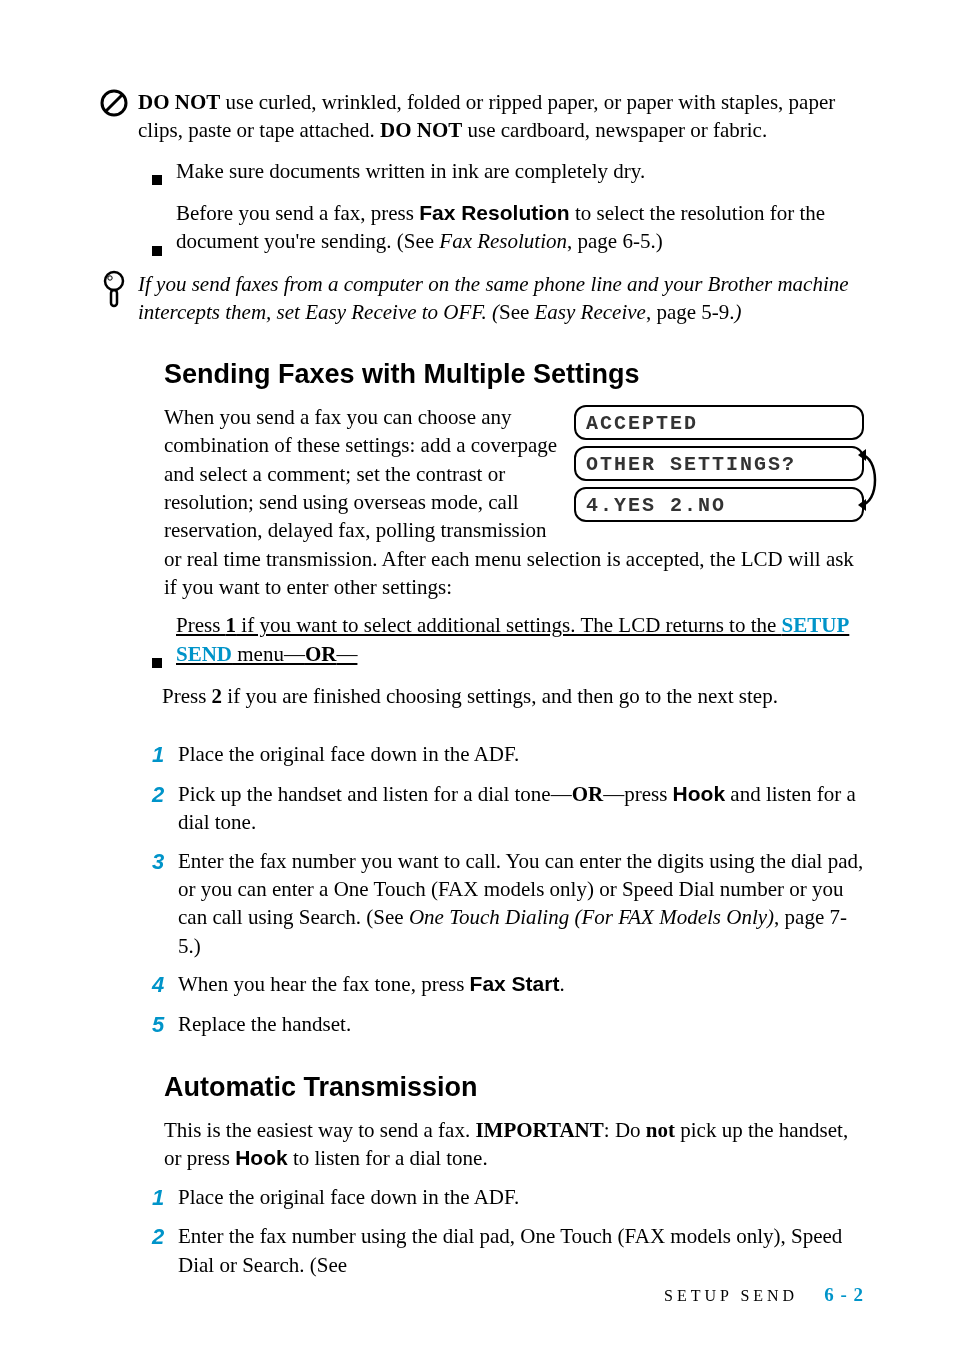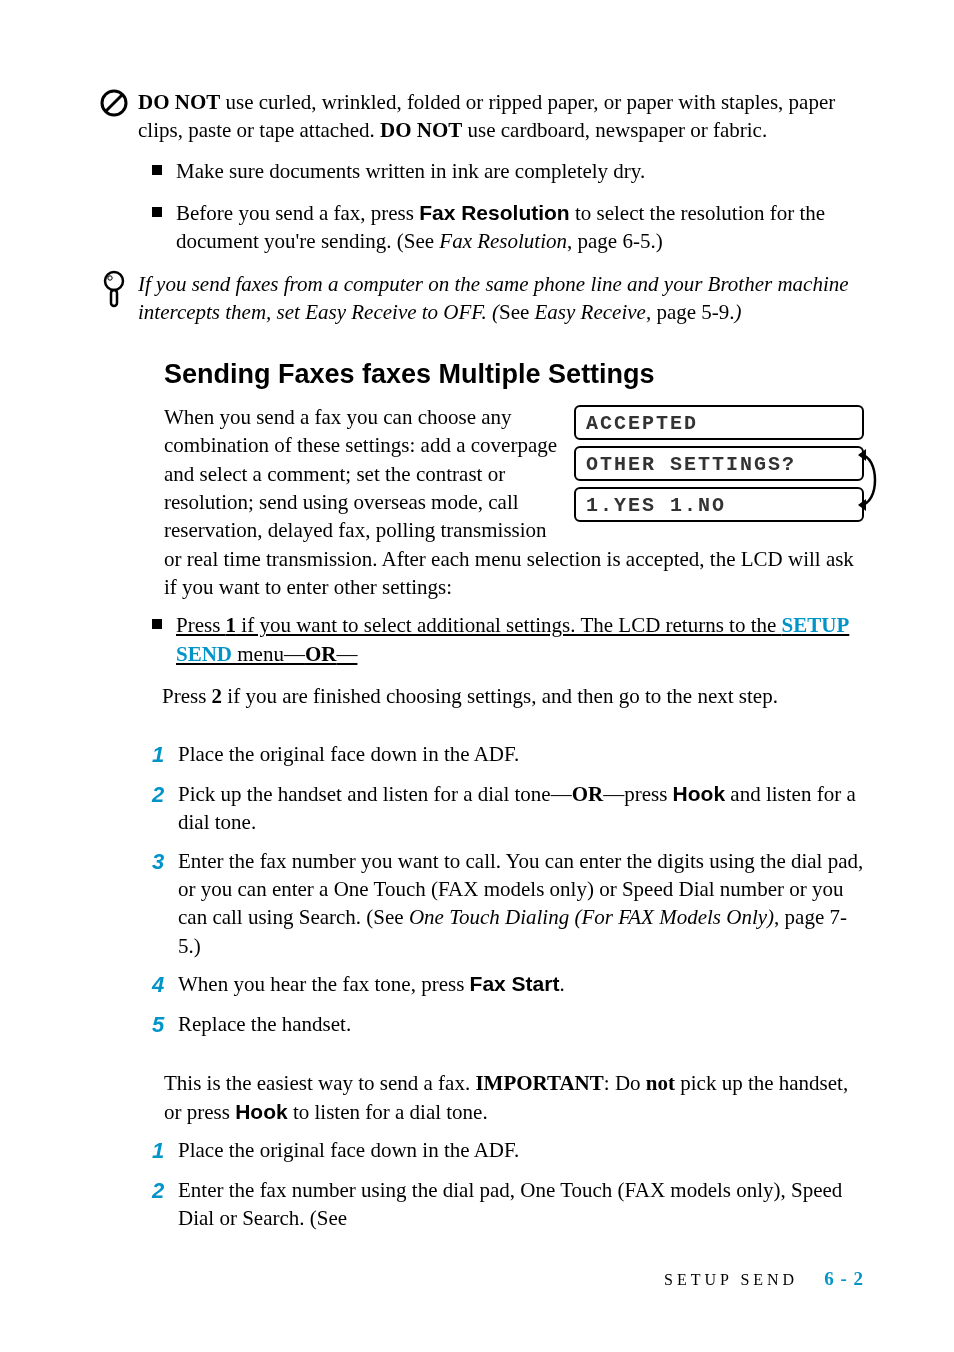--- a/index.html
+++ b/index.html
@@ -14,55 +14,55 @@
     padding: 88px 90px 40px 90px;
     position: relative;
   }
   .row { display: flex; align-items: flex-start; margin-bottom: 8px; }
   .icon-col { width: 48px; flex-shrink: 0; display: flex; justify-content: center; }
   .text-col { flex: 1; }
   .square-bullet {
     width: 10px; height: 10px; background: #000; display: inline-block;
     margin-top: 8px; margin-right: 14px; flex-shrink: 0;
   }
-  .bullet-row { display: flex; align-items: flex-start; margin-left: 62px; margin-bottom: 14px; }
+  .bullet-row { display: flex; align-items: flex-end; margin-left: 62px; margin-bottom: 14px; }
   .bullet-row .text-col { flex: 1; }
   .h2 {
     font-family: Arial, Helvetica, sans-serif;
     font-weight: bold;
     font-size: 27px;
     margin-bottom: 10px;
   }
   .section { margin-left: 74px; margin-top: 30px; }
   .sans-bold { font-family: Arial, Helvetica, sans-serif; font-weight: bold; }
   .accent { color: #0094c9; font-weight: bold; }
   .italic { font-style: italic; }
   .num-list { display: flex; align-items: flex-start; margin-left: 62px; margin-bottom: 10px; }
   .num { font-family: Arial, Helvetica, sans-serif; font-weight: bold; font-style: italic; color: #0094c9; font-size: 22px; width: 26px; flex-shrink: 0; }
   .lcd-group { float: right; margin-left: 12px; margin-top: 2px; width: 290px; position: relative; }
   .lcd {
     border: 2.5px solid #000;
-    border-radius: 6px;
+    border-radius: 12px;
     padding: 3px 10px 1px 10px;
     font-family: "Courier New", monospace;
     letter-spacing: 2px;
     font-size: 20px;
     margin-bottom: 6px;
     font-weight: bold;
     color: #333;
     background: #fff;
   }
   .lcd-arrows {
     position: absolute;
     right: -22px;
     top: 40px;
   }
   .footer {
     position: absolute;
-    bottom: 60px;
+    bottom: 44px;
     right: 90px;
     font-size: 16px;
     letter-spacing: 4px;
   }
   .footer .pg { color: #0094c9; font-weight: bold; letter-spacing: 1px; font-family: "Times New Roman", serif; font-size: 19px; margin-left: 18px; }
   .step-body { margin-left: 72px; margin-bottom: 10px; }
   .clearfix::after { content: ""; display: table; clear: both; }
 </style>
 </head>
 <body>
@@ -98,26 +98,26 @@
       <circle cx="9" cy="8" r="2.2" fill="#fff" stroke="#000" stroke-width="1"></circle>
       <rect x="10" y="20" width="6" height="16" rx="3" fill="none" stroke="#000" stroke-width="2.5"></rect>
     </svg>
   </div>
   <div class="text-col italic">
     <span>If you send faxes from a computer on the same phone line and your Brother machine intercepts them, set Easy Receive to OFF. (</span><span style="font-style:normal;">See </span><span style="">Easy Receive</span><span style="font-style:normal;">, page 5-9.</span><span>)</span>
   </div>
 </div>
 
 <div class="section">
-  <div class="h2">Sending Faxes faxes Multiple Settings</div>
+  <div class="h2">Sending Faxes with Multiple Settings</div>
   <div class="clearfix">
     <div class="lcd-group">
       <div class="lcd">ACCEPTED</div>
       <div class="lcd">OTHER SETTINGS?</div>
-      <div class="lcd">1.YES 1.NO</div>
+      <div class="lcd">4.YES 2.NO</div>
       <svg class="lcd-arrows" width="30" height="70" viewBox="0 0 30 70">
         <path d="M 4 10 C 24 10 24 60 4 60" fill="none" stroke="#000" stroke-width="2.5"></path>
         <polygon points="4,4 4,16 -4,10" fill="#000" transform="translate(6,0)"></polygon>
         <polygon points="4,54 4,66 -4,60" fill="#000" transform="translate(6,0)"></polygon>
       </svg>
     </div>
     <div>When you send a fax you can choose any combination of these settings:  add a coverpage and select a comment; set the contrast or resolution; send using overseas mode, call reservation, delayed fax, polling transmission or real time transmission. After each menu selection is accepted, the LCD will ask if you want to enter other settings:</div>
   </div>
 </div>
 
@@ -156,20 +156,21 @@
   <div class="text-col">
     <span>When you hear the fax tone, press </span><span class="sans-bold">Fax Start</span><span>.</span>
   </div>
 </div>
 <div class="num-list">
   <div class="num">5</div>
   <div class="text-col">Replace the handset.</div>
 </div>
 
 <div class="section">
+  <div class="h2">Automatic Transmission</div>
   <div>
     <span>This is the easiest way to send a fax. </span><b>IMPORTANT</b><span>: Do </span><b>not</b><span> pick up the handset, or press </span><span class="sans-bold">Hook</span><span> to listen for a dial tone.</span>
   </div>
 </div>
 
 <div class="num-list" style="margin-top:10px;">
   <div class="num">1</div>
   <div class="text-col">Place the original face down in the ADF.</div>
 </div>
 <div class="num-list">

